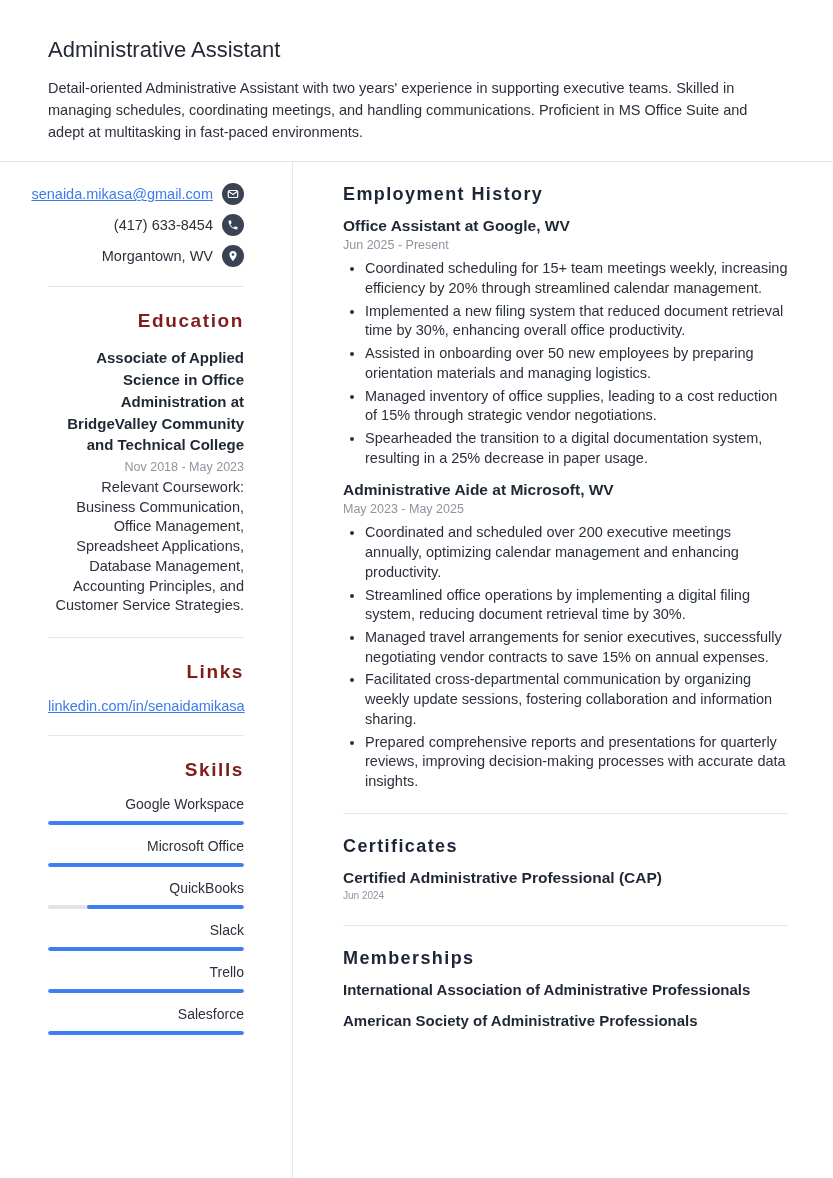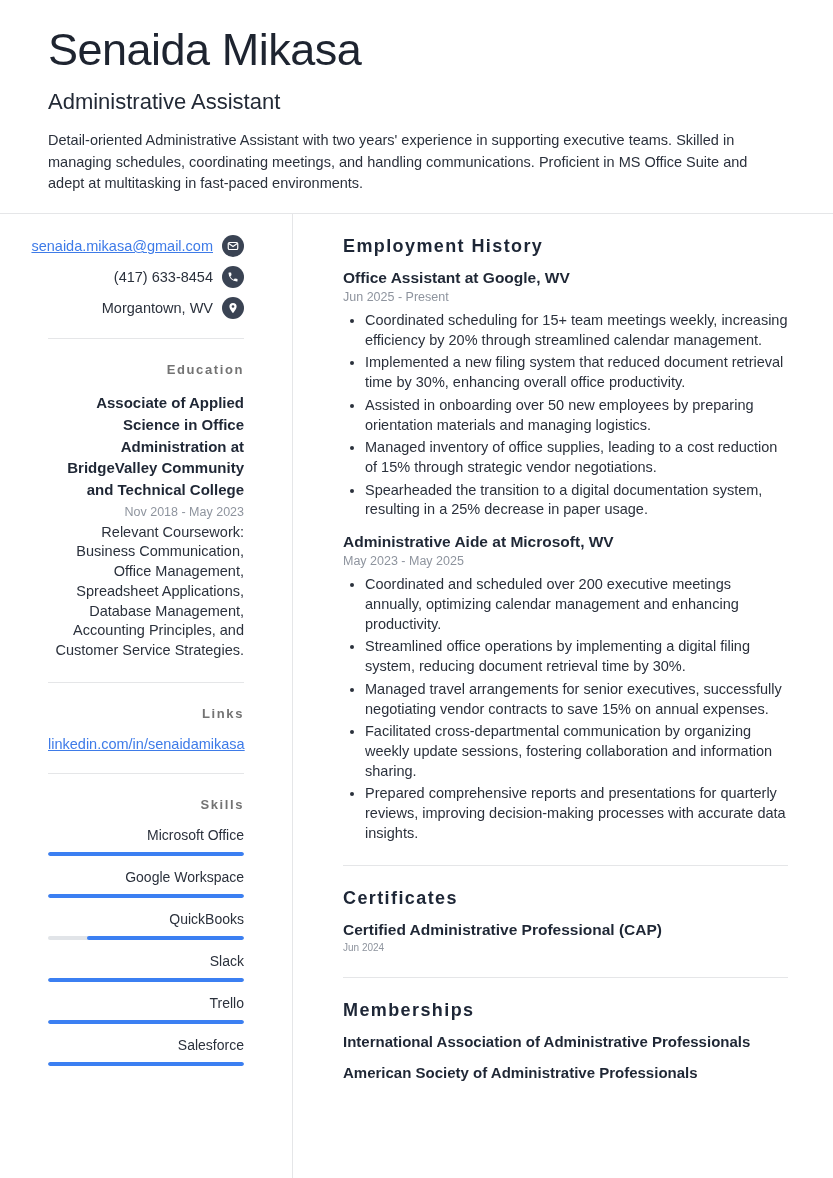--- a/index.html
+++ b/index.html
@@ -19,21 +19,21 @@
   .job-title { font-size: 22px; font-weight: 400; color: #232a36; margin-top: 13px; }
   .summary { font-size: 14.5px; line-height: 1.5; color: #2b313c; margin-top: 15px; max-width: 742px; }
 
   
   .columns { display: flex; border-top: 1px solid #e5e6e8; flex: 1; align-items: stretch; }
   .sidebar { width: 293px; min-width: 293px; border-right: 1px solid #e5e6e8; padding: 0 48px; text-align: right; }
   .main { flex: 1; padding: 0 45px 0 50px; }
 
   .side-section { padding: 23px 0 21px 0; border-bottom: 1px solid #e5e6e8; }
   .side-section.last { border-bottom: none; }
-  .side-heading { font-size: 13px; font-weight: 700; color: #737373; letter-spacing: 1.6px; margin-bottom: 15px; }
+  .side-heading { font-size: 19px; font-weight: 700; color: #7f1d1d; letter-spacing: 1.6px; margin-bottom: 15px; }
 
   
   .contact-section { padding: 21px 0 19px 0; border-bottom: 1px solid #e5e6e8; }
   .contact-row { display: flex; justify-content: flex-end; align-items: center; gap: 9px; margin-bottom: 9px; font-size: 14.5px; }
   .contact-row:last-child { margin-bottom: 0; }
   .icon-circle { width: 22px; height: 22px; min-width: 22px; border-radius: 50%; background: #3a4353; display: flex; align-items: center; justify-content: center; }
   .icon-circle svg { width: 12px; height: 12px; display: block; }
   a.link { color: #3e7be8; }
   .contact-text { color: #2b313c; }
 
@@ -72,21 +72,20 @@
 
   .membership-item { font-size: 15px; font-weight: 700; color: #1f2735; margin-bottom: 14px; }
   .membership-item:last-child { margin-bottom: 0; }
 </style>
 </head>
 <body>
 
 <div class="page">
 
   <div class="header">
-    <div class="name">Senaida Mikasa</div>
     <div class="job-title">Administrative Assistant</div>
     <div class="summary">Detail-oriented Administrative Assistant with two years' experience in supporting executive teams. Skilled in managing schedules, coordinating meetings, and handling communications. Proficient in MS Office Suite and adept at multitasking in fast-paced environments.</div>
   </div>
 
   <div class="columns">
 
     <div class="sidebar">
 
       <div class="contact-section">
         <div class="contact-row">
@@ -127,27 +126,27 @@
         <div class="side-heading">Links</div>
         <div class="links-item">
           <a class="link" href="#">linkedin.com/in/senaidamikasa</a>
         </div>
       </div>
 
       <div class="side-section last">
         <div class="side-heading">Skills</div>
 
         <div class="skill-item">
+          <div class="skill-label">Google Workspace</div>
+          <div class="skill-bar">
+              <div class="skill-fill" style="width: 100%;"></div>
+            </div>
+        </div>
+        <div class="skill-item">
           <div class="skill-label">Microsoft Office</div>
-          <div class="skill-bar">
-              <div class="skill-fill" style="width: 100%;"></div>
-            </div>
-        </div>
-        <div class="skill-item">
-          <div class="skill-label">Google Workspace</div>
           <div class="skill-bar">
               <div class="skill-fill" style="width: 100%;"></div>
             </div>
         </div>
         <div class="skill-item">
           <div class="skill-label">QuickBooks</div>
           <div class="skill-bar">
               <div class="skill-fill" style="width: 80%;"></div>
             </div>
         </div>

